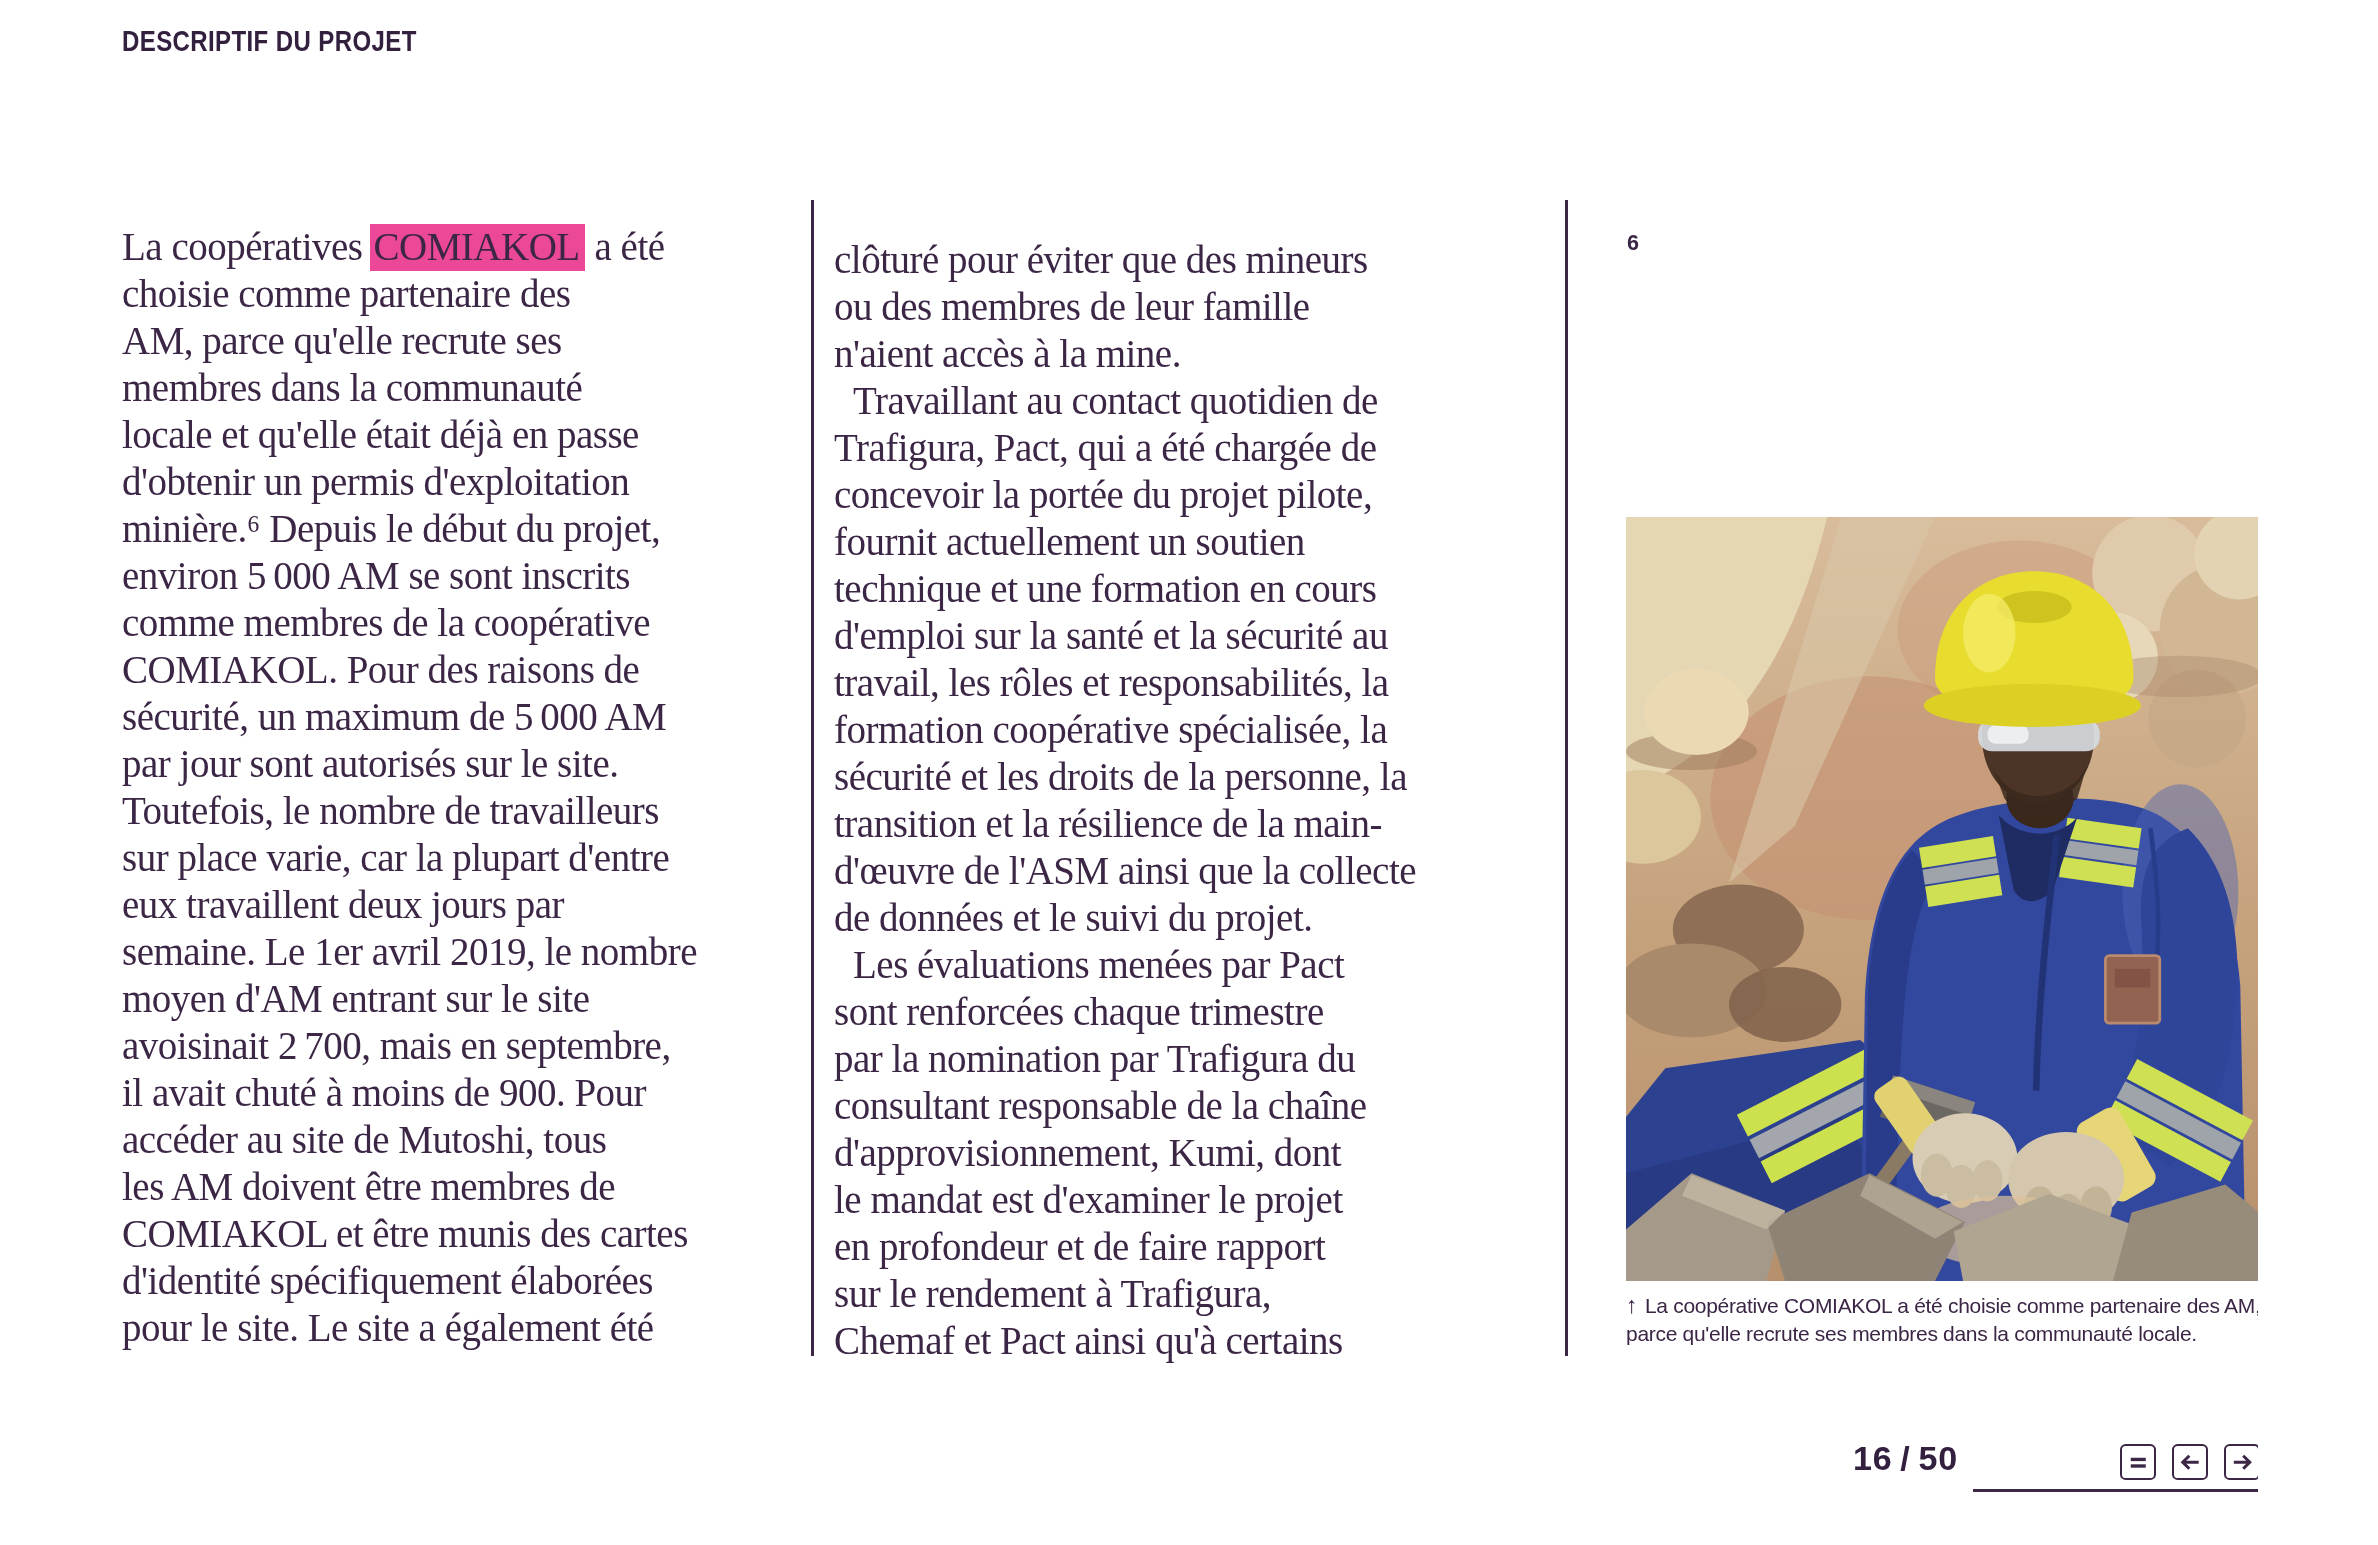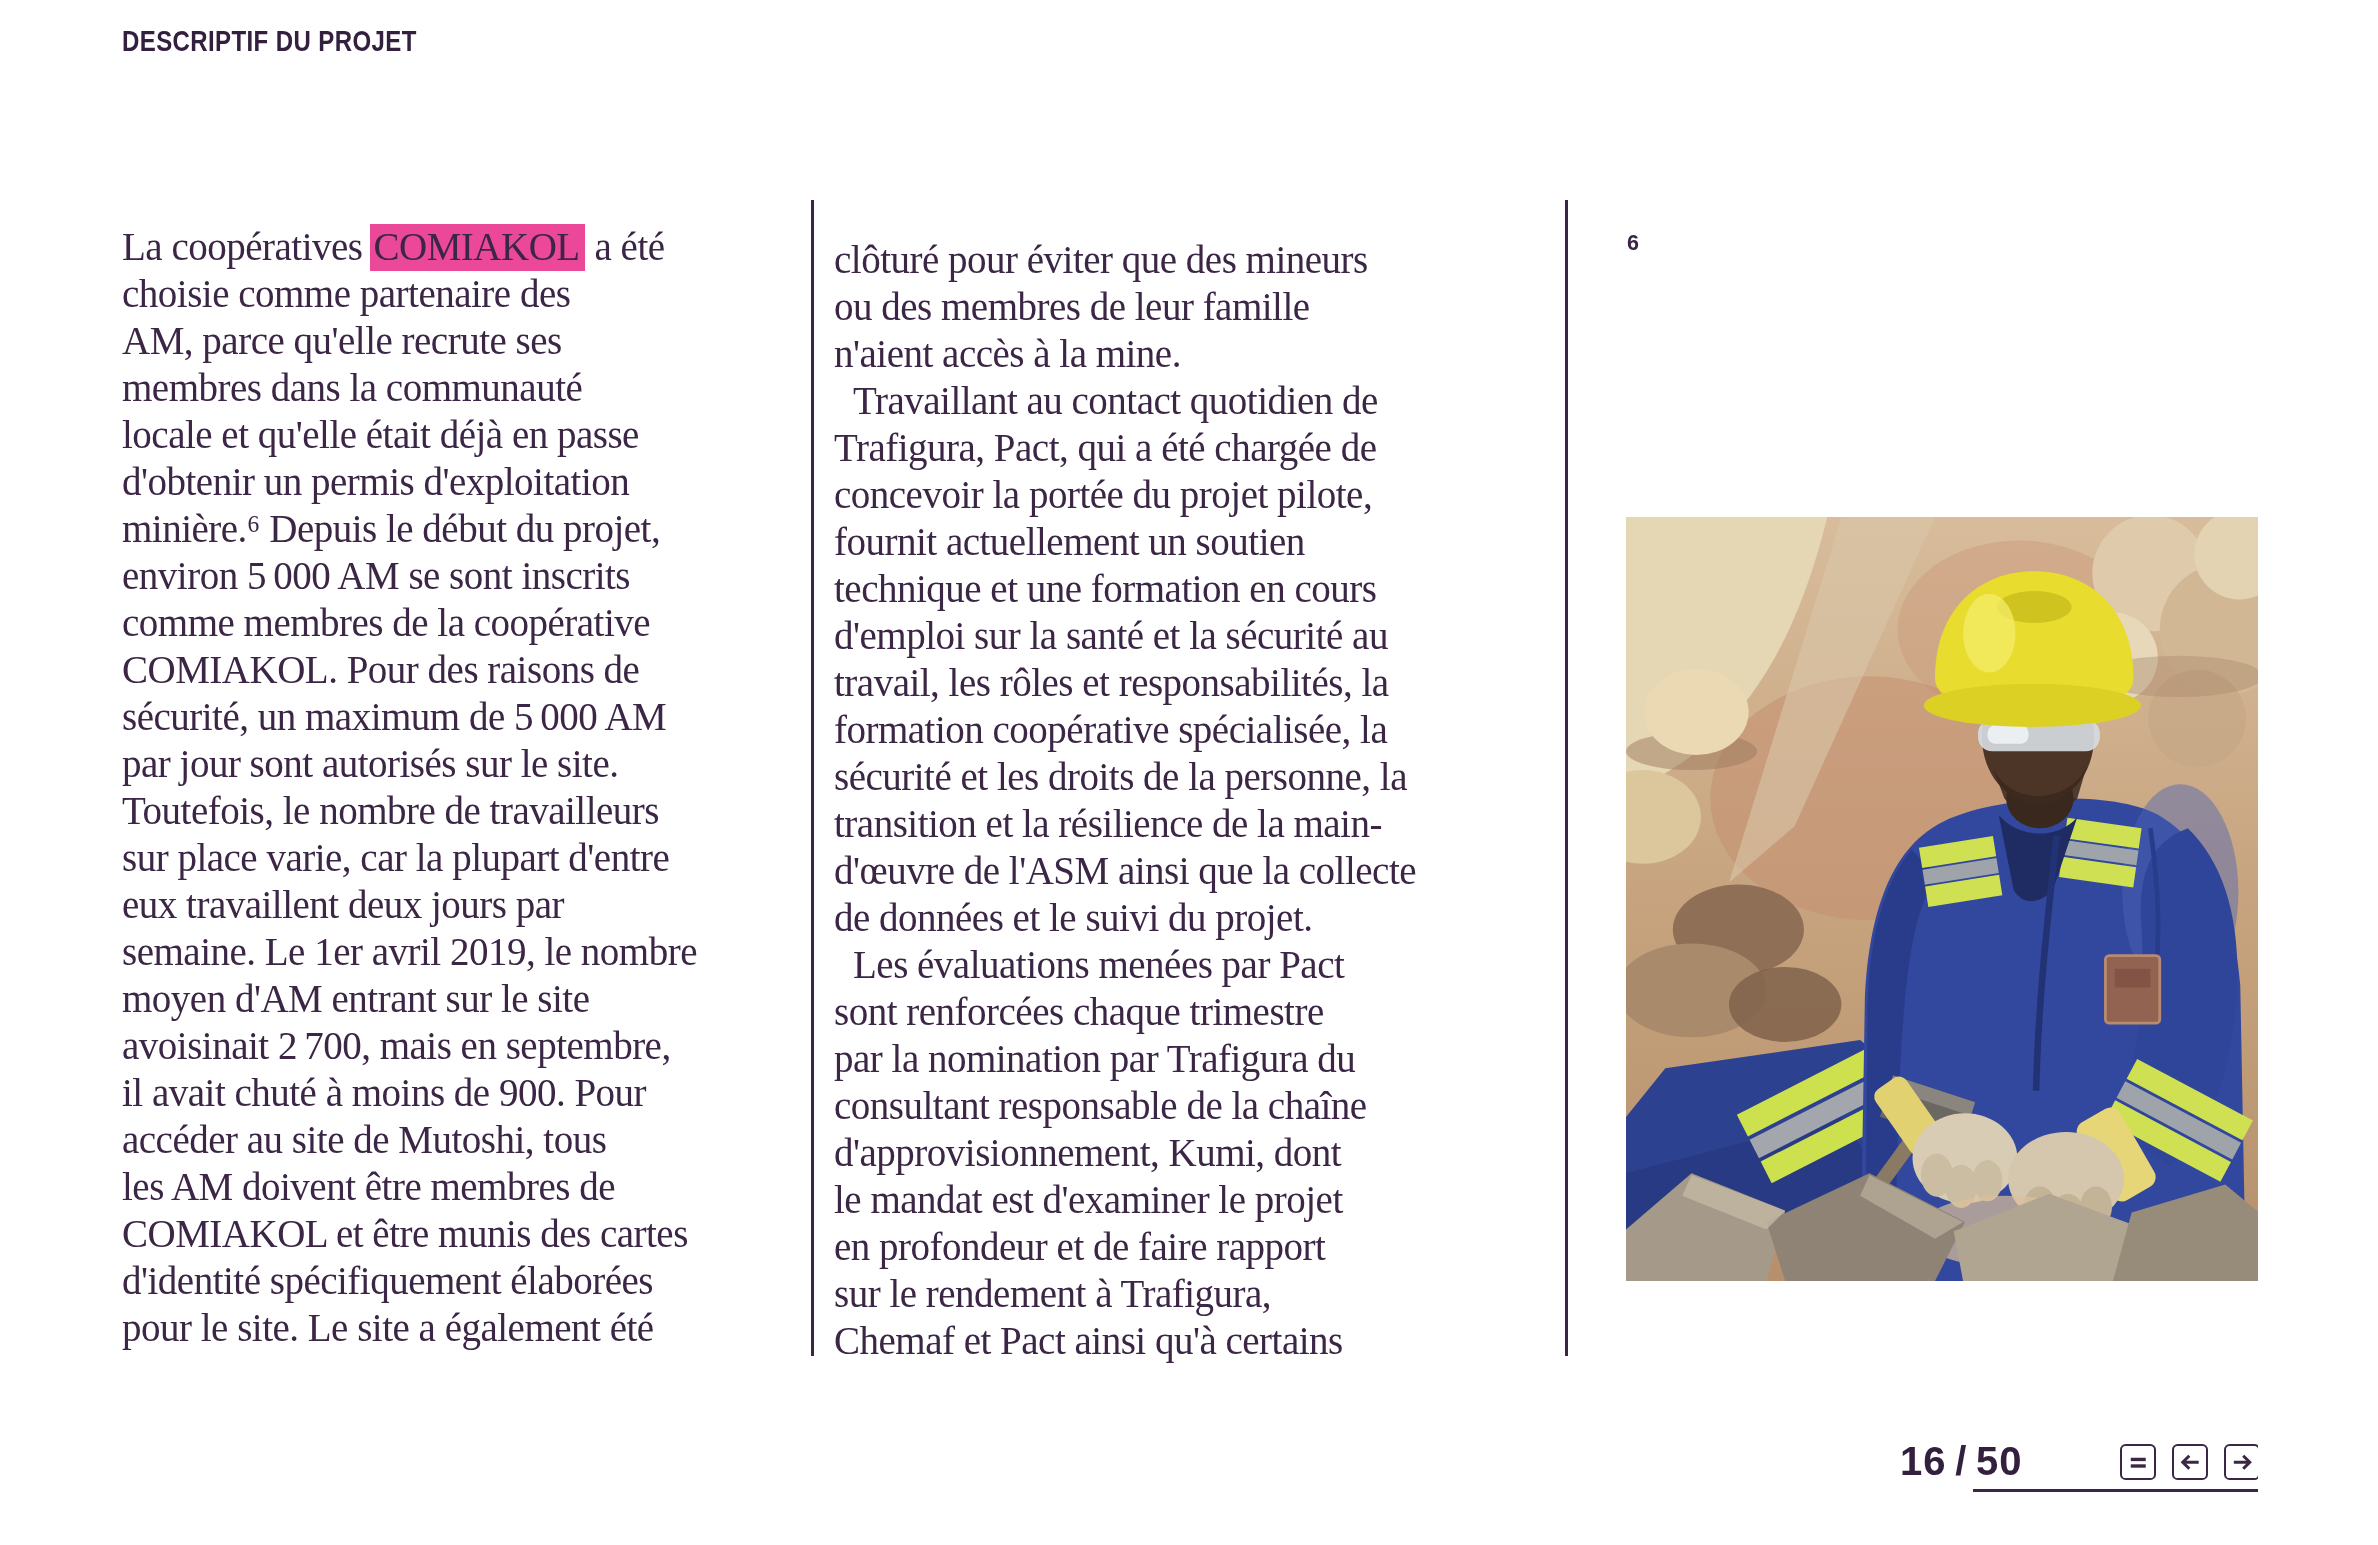--- a/index.html
+++ b/index.html
@@ -34,22 +34,22 @@
   .footnote-number{font-weight:bold;font-size:21.5px;margin-bottom:2.8px;}
   .footnote-text{white-space:pre;}
   
   .photo-figure{position:absolute;left:1626px;top:517px;width:633px;height:764px;overflow:hidden;}
   .photo-figure svg{display:block;width:100%;height:100%;}
   
   .caption{position:absolute;left:1626px;top:1291px;width:665px;
     font-size:21px;line-height:28px;letter-spacing:-0.3px;color:#3b2645;white-space:pre;}
   .caption-arrow{font-size:23.4px;margin-right:7.5px;}
   
-  .pagination-label{position:absolute;left:1900px;top:1439px;
-    font-size:40px;font-weight:bold;letter-spacing:0.9px;color:#33203f;white-space:pre;}
+  .pagination-label{position:absolute;left:1853px;top:1439px;
+    font-size:34px;font-weight:bold;letter-spacing:0.9px;color:#33203f;white-space:pre;}
   .pagination-buttons{position:absolute;left:2120px;top:1444px;display:flex;gap:16px;}
   .nav-btn{width:36px;height:36px;box-sizing:border-box;border:2.8px solid #3b2645;border-radius:5.6px;
     background:#ffffff;display:flex;align-items:center;justify-content:center;padding:0;cursor:pointer;}
   .nav-btn svg{display:block;}
   .pagination-rule{position:absolute;left:1973px;top:1489px;width:287px;height:2.8px;background:#3b2645;}
 </style>
 </head>
 <body>
 
 <div class="page">
@@ -220,20 +220,22 @@
 
       <polygon points="0,760 70,700 170,740 150,815 0,815" fill="#a59a89"></polygon>
       <polygon points="150,752 260,700 362,752 330,815 170,815" fill="#8e8374"></polygon>
       <polygon points="350,762 452,722 560,762 540,815 360,815" fill="#b0a591"></polygon>
       <polygon points="540,742 640,712 676,742 676,815 520,815" fill="#978b7a"></polygon>
       <polygon points="70,702 170,740 150,760 60,724" fill="#c3b8a4" opacity="0.8"></polygon>
       <polygon points="260,702 360,752 330,770 250,724" fill="#c3b8a4" opacity="0.6"></polygon>
     </svg>
   </div>
 
+  <div class="caption"><span class="caption-arrow">↑</span><span>La coopérative COMIAKOL a été choisie comme partenaire des AM,
+parce qu'elle recrute ses membres dans la communauté locale.</span></div>
 
   <div class="pagination-label">16 / 50</div>
   <div class="pagination-buttons">
     <button class="nav-btn">
       <svg width="22.5" height="22.5" viewBox="0 0 24 24">
         <line x1="4" y1="9" x2="20" y2="9" stroke="#3b2645" stroke-width="3.6"></line>
         <line x1="4" y1="16" x2="20" y2="16" stroke="#3b2645" stroke-width="3.6"></line>
       </svg>
     </button>
     <button class="nav-btn">

